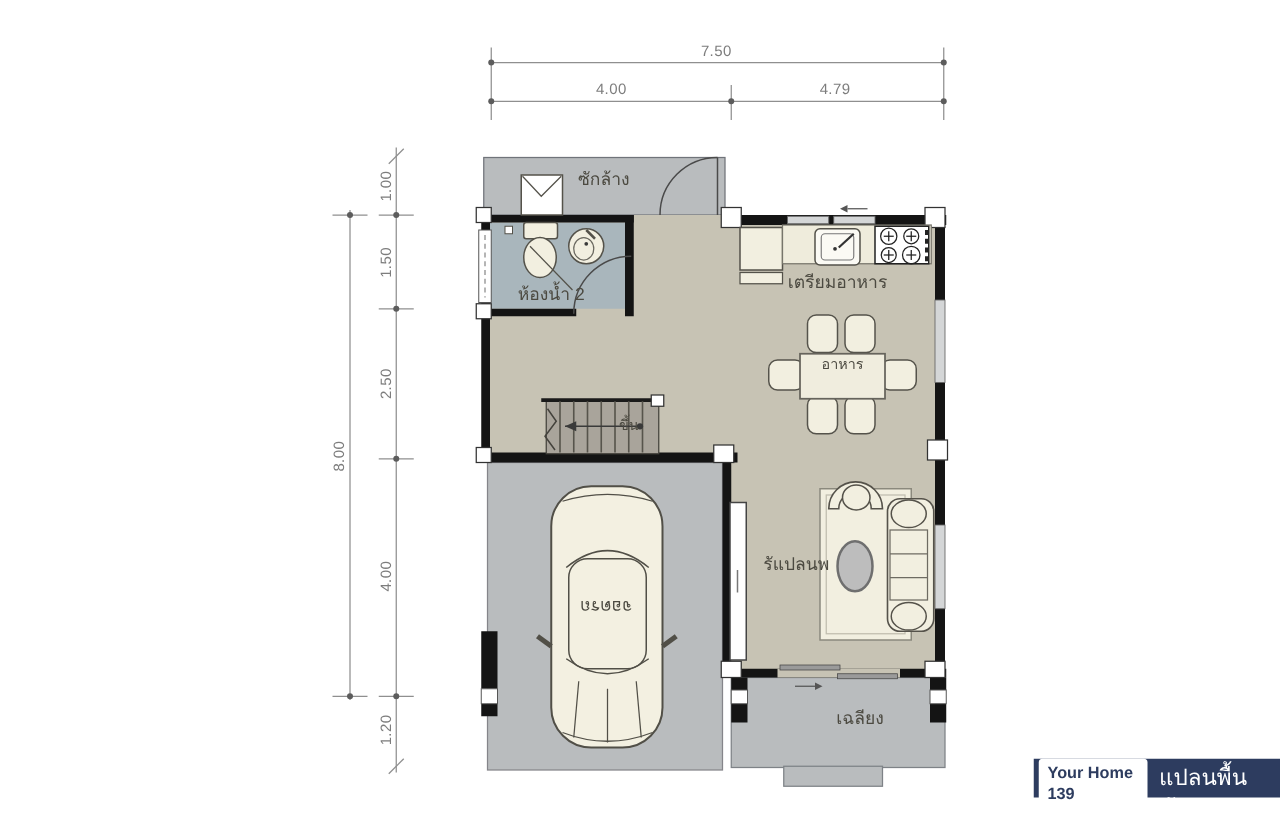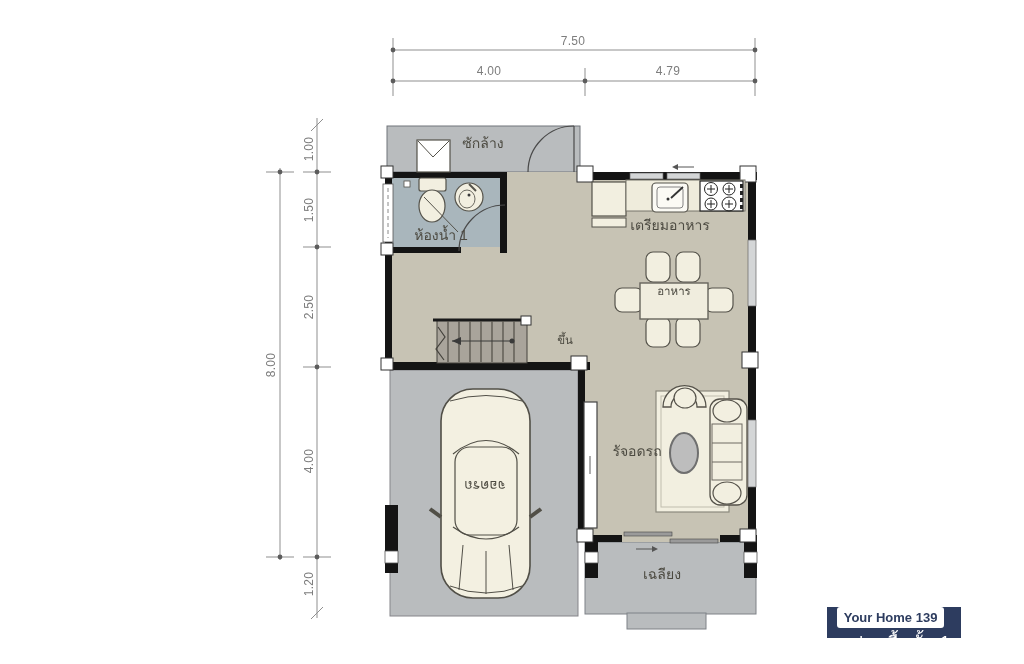--- a/index.html
+++ b/index.html
@@ -6,22 +6,22 @@
   .stage{position:relative;width:1024px;height:648px;background:#fff;overflow:hidden;
          font-family:"Liberation Sans","DejaVu Sans",sans-serif;}
   svg{position:absolute;left:0;top:0;}
   .lbl{position:absolute;transform:translate(-50%,-50%);white-space:nowrap;
        font-size:14px;color:#4c4a41;}
   .lbl.small{font-size:11.5px;}
   .lbl.v{transform:translate(-50%,-50%) rotate(-90deg);}
   .lbl.flip{transform:translate(-50%,-50%) rotate(180deg);}
   .dim{font-size:12px;color:#7d7d7d;letter-spacing:.3px;}
   .badge{position:absolute;left:827px;top:607px;height:31px;
-         background:var(--badge-navy,#2d3c5f);display:flex;align-items:center;
-         padding:0 11px 0 4px;box-sizing:border-box;flex-direction:column;}
+         background:var(--badge-navy,#2d3c5f);display:flex;align-items:flex-start;
+         padding:0 11px 0 4px;box-sizing:border-box;}
   .badge-pill{background:#ffffff;border-radius:3px;color:var(--badge-navy,#2d3c5f);
               font-weight:bold;font-size:13px;padding:2px 7px;line-height:17px;}
   .badge-caption{color:#ffffff;font-size:18px;margin-left:9px;}
 </style>
 </head>
 <body>
 
 <div class="stage">
 
   <svg width="1024" height="664" viewBox="0 0 1024 664">
@@ -240,26 +240,26 @@
   <div class="lbl dim" style="left:489px;top:71px">4.00</div>
   <div class="lbl dim" style="left:668px;top:71px">4.79</div>
   <div class="lbl dim v" style="left:309px;top:149px">1.00</div>
   <div class="lbl dim v" style="left:309px;top:210px">1.50</div>
   <div class="lbl dim v" style="left:309px;top:307px">2.50</div>
   <div class="lbl dim v" style="left:309px;top:461px">4.00</div>
   <div class="lbl dim v" style="left:309px;top:584px">1.20</div>
   <div class="lbl dim v" style="left:271px;top:365px">8.00</div>
 
   <div class="lbl" style="left:483px;top:143px">ซักล้าง</div>
-  <div class="lbl" style="left:441px;top:235px">ห้องน้ำ 1</div>
+  <div class="lbl" style="left:441px;top:235px">ห้องน้ำ 2</div>
   <div class="lbl" style="left:670px;top:225px">เตรียมอาหาร</div>
   <div class="lbl small" style="left:674px;top:291px">อาหาร</div>
-  <div class="lbl small" style="left:565px;top:340px">ขึ้น</div>
-  <div class="lbl" style="left:637px;top:451px">รัจอดรถ</div>
+  <div class="lbl small" style="left:503px;top:340px">ขึ้น</div>
+  <div class="lbl" style="left:637px;top:451px">รัแปลนพ</div>
   <div class="lbl flip" style="left:485px;top:486px">จอดรถ</div>
-  <div class="lbl" style="left:662px;top:574px">เฉลียง</div>
+  <div class="lbl" style="left:688px;top:574px">เฉลียง</div>
 
   <div class="badge">
     <span class="badge-pill">Your Home 139</span>
     <span class="badge-caption">แปลนพื้นชั้น 1</span>
   </div>
 
 </div>
 
 </body></html>

